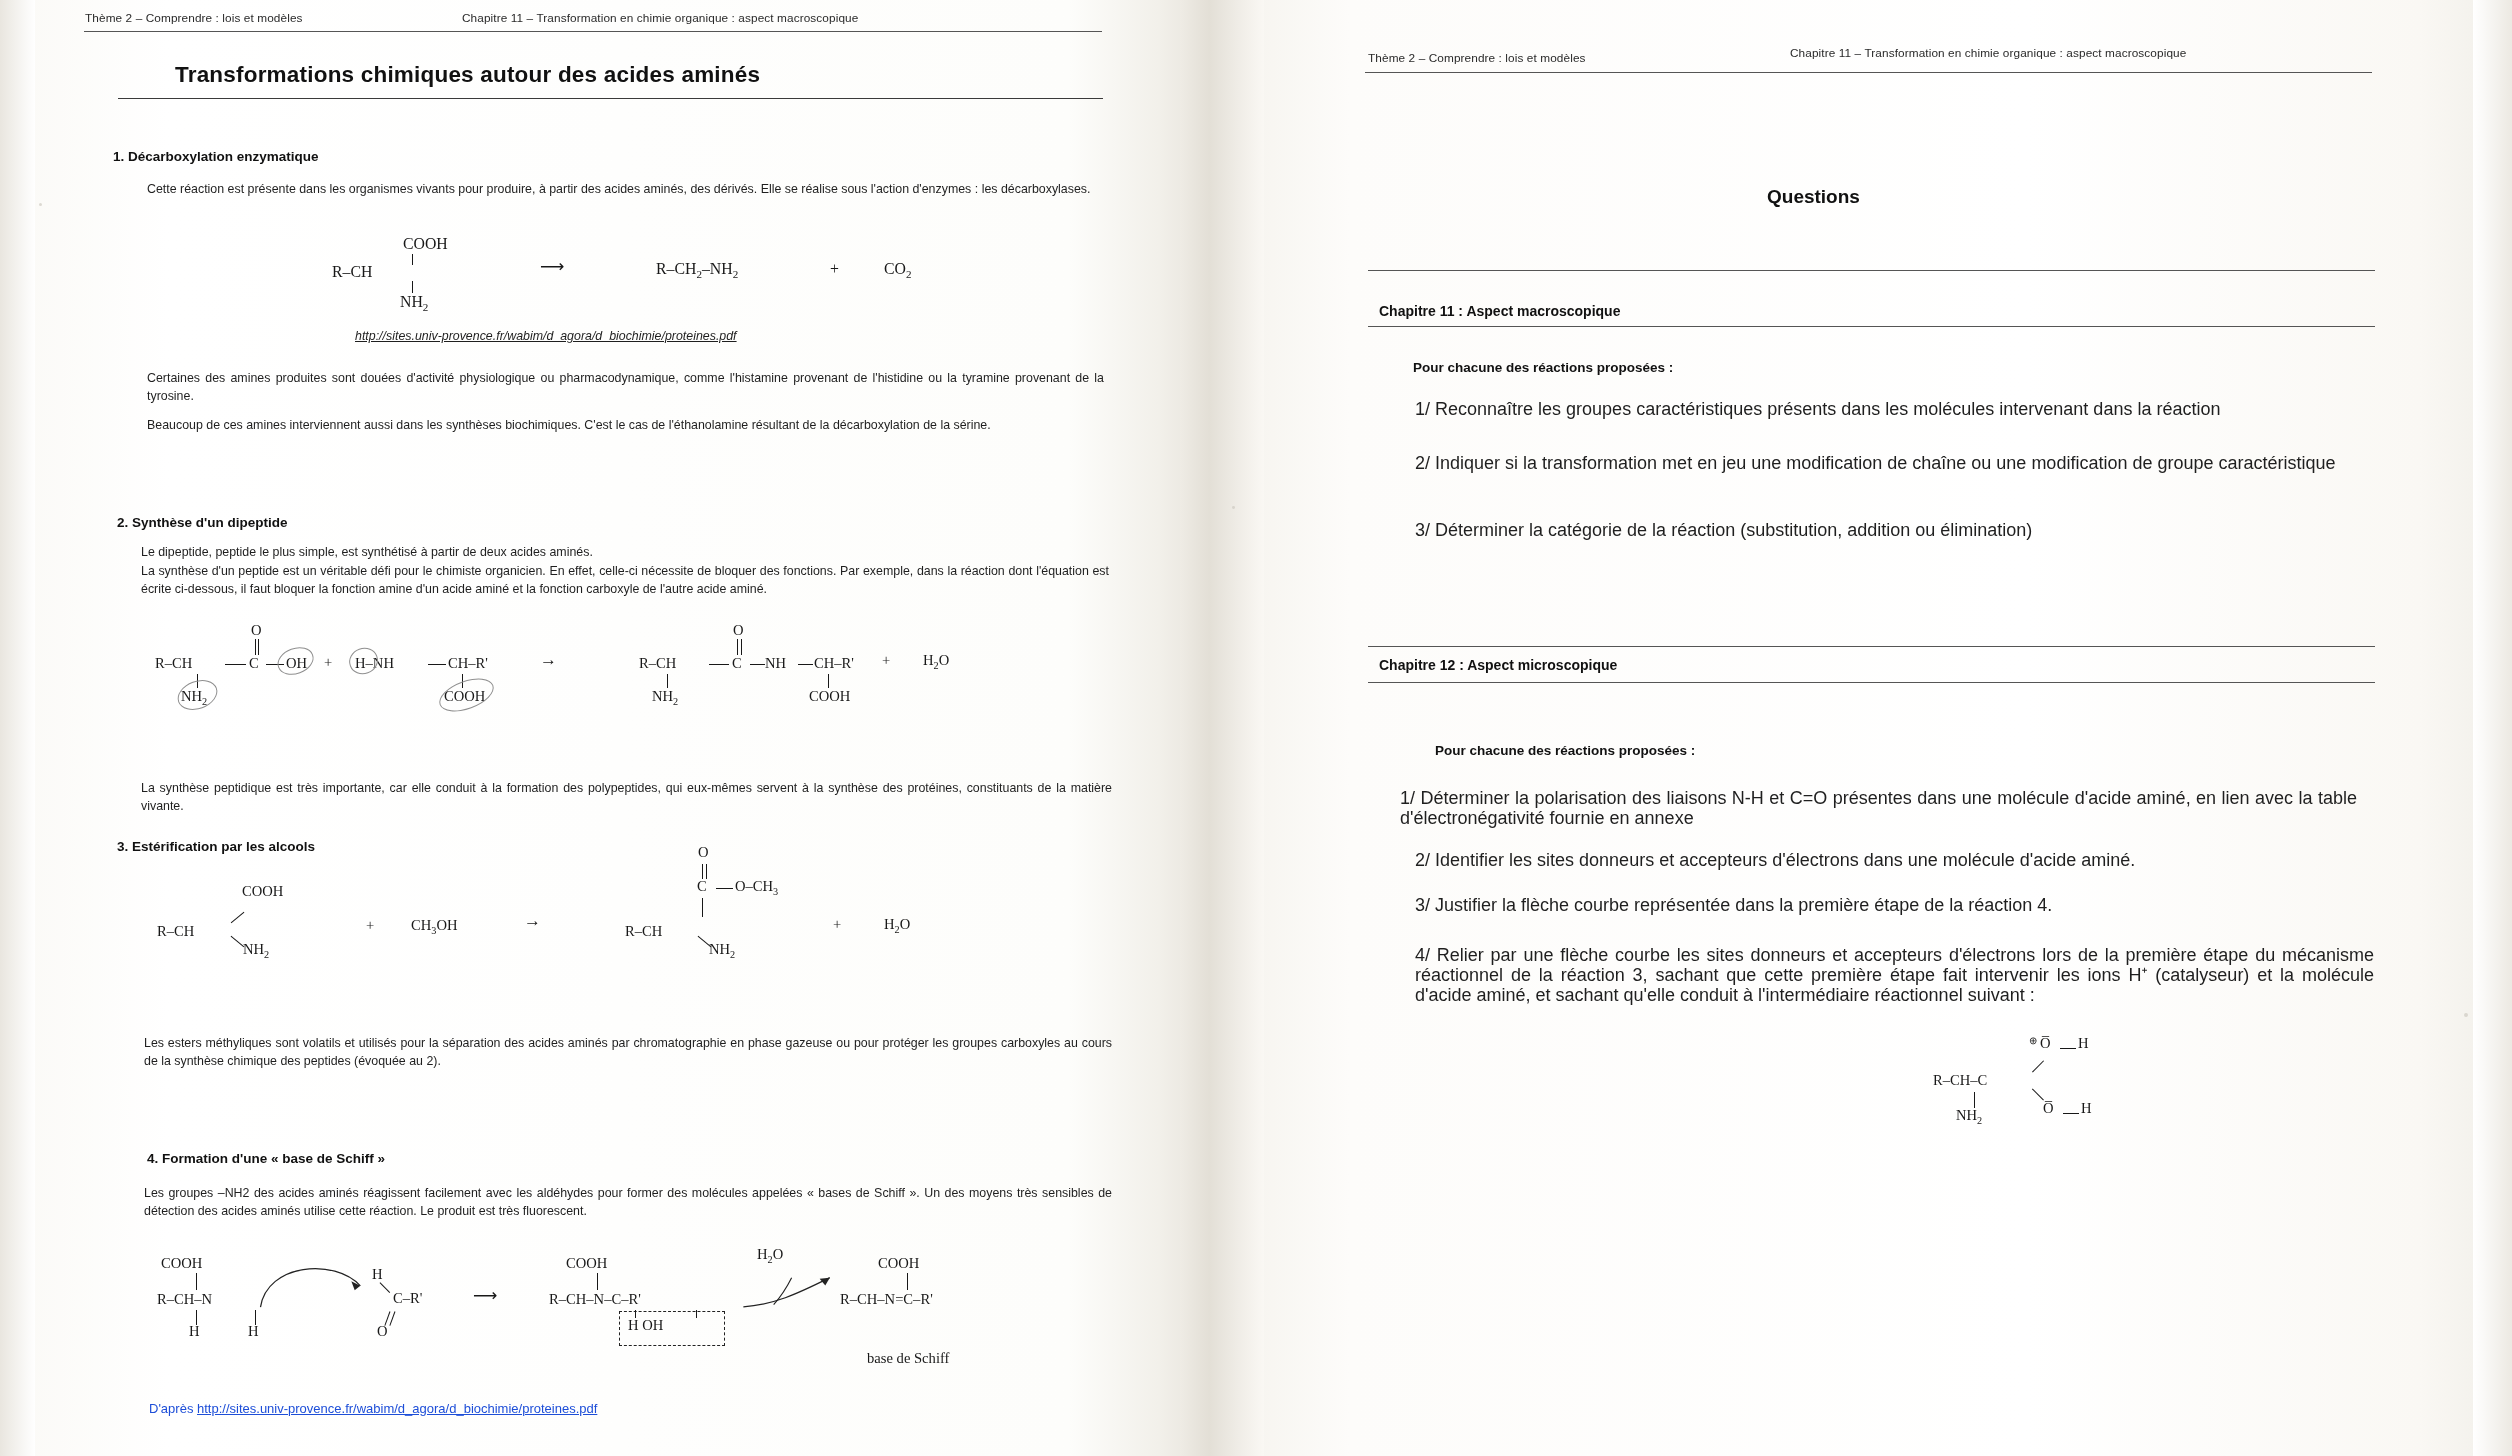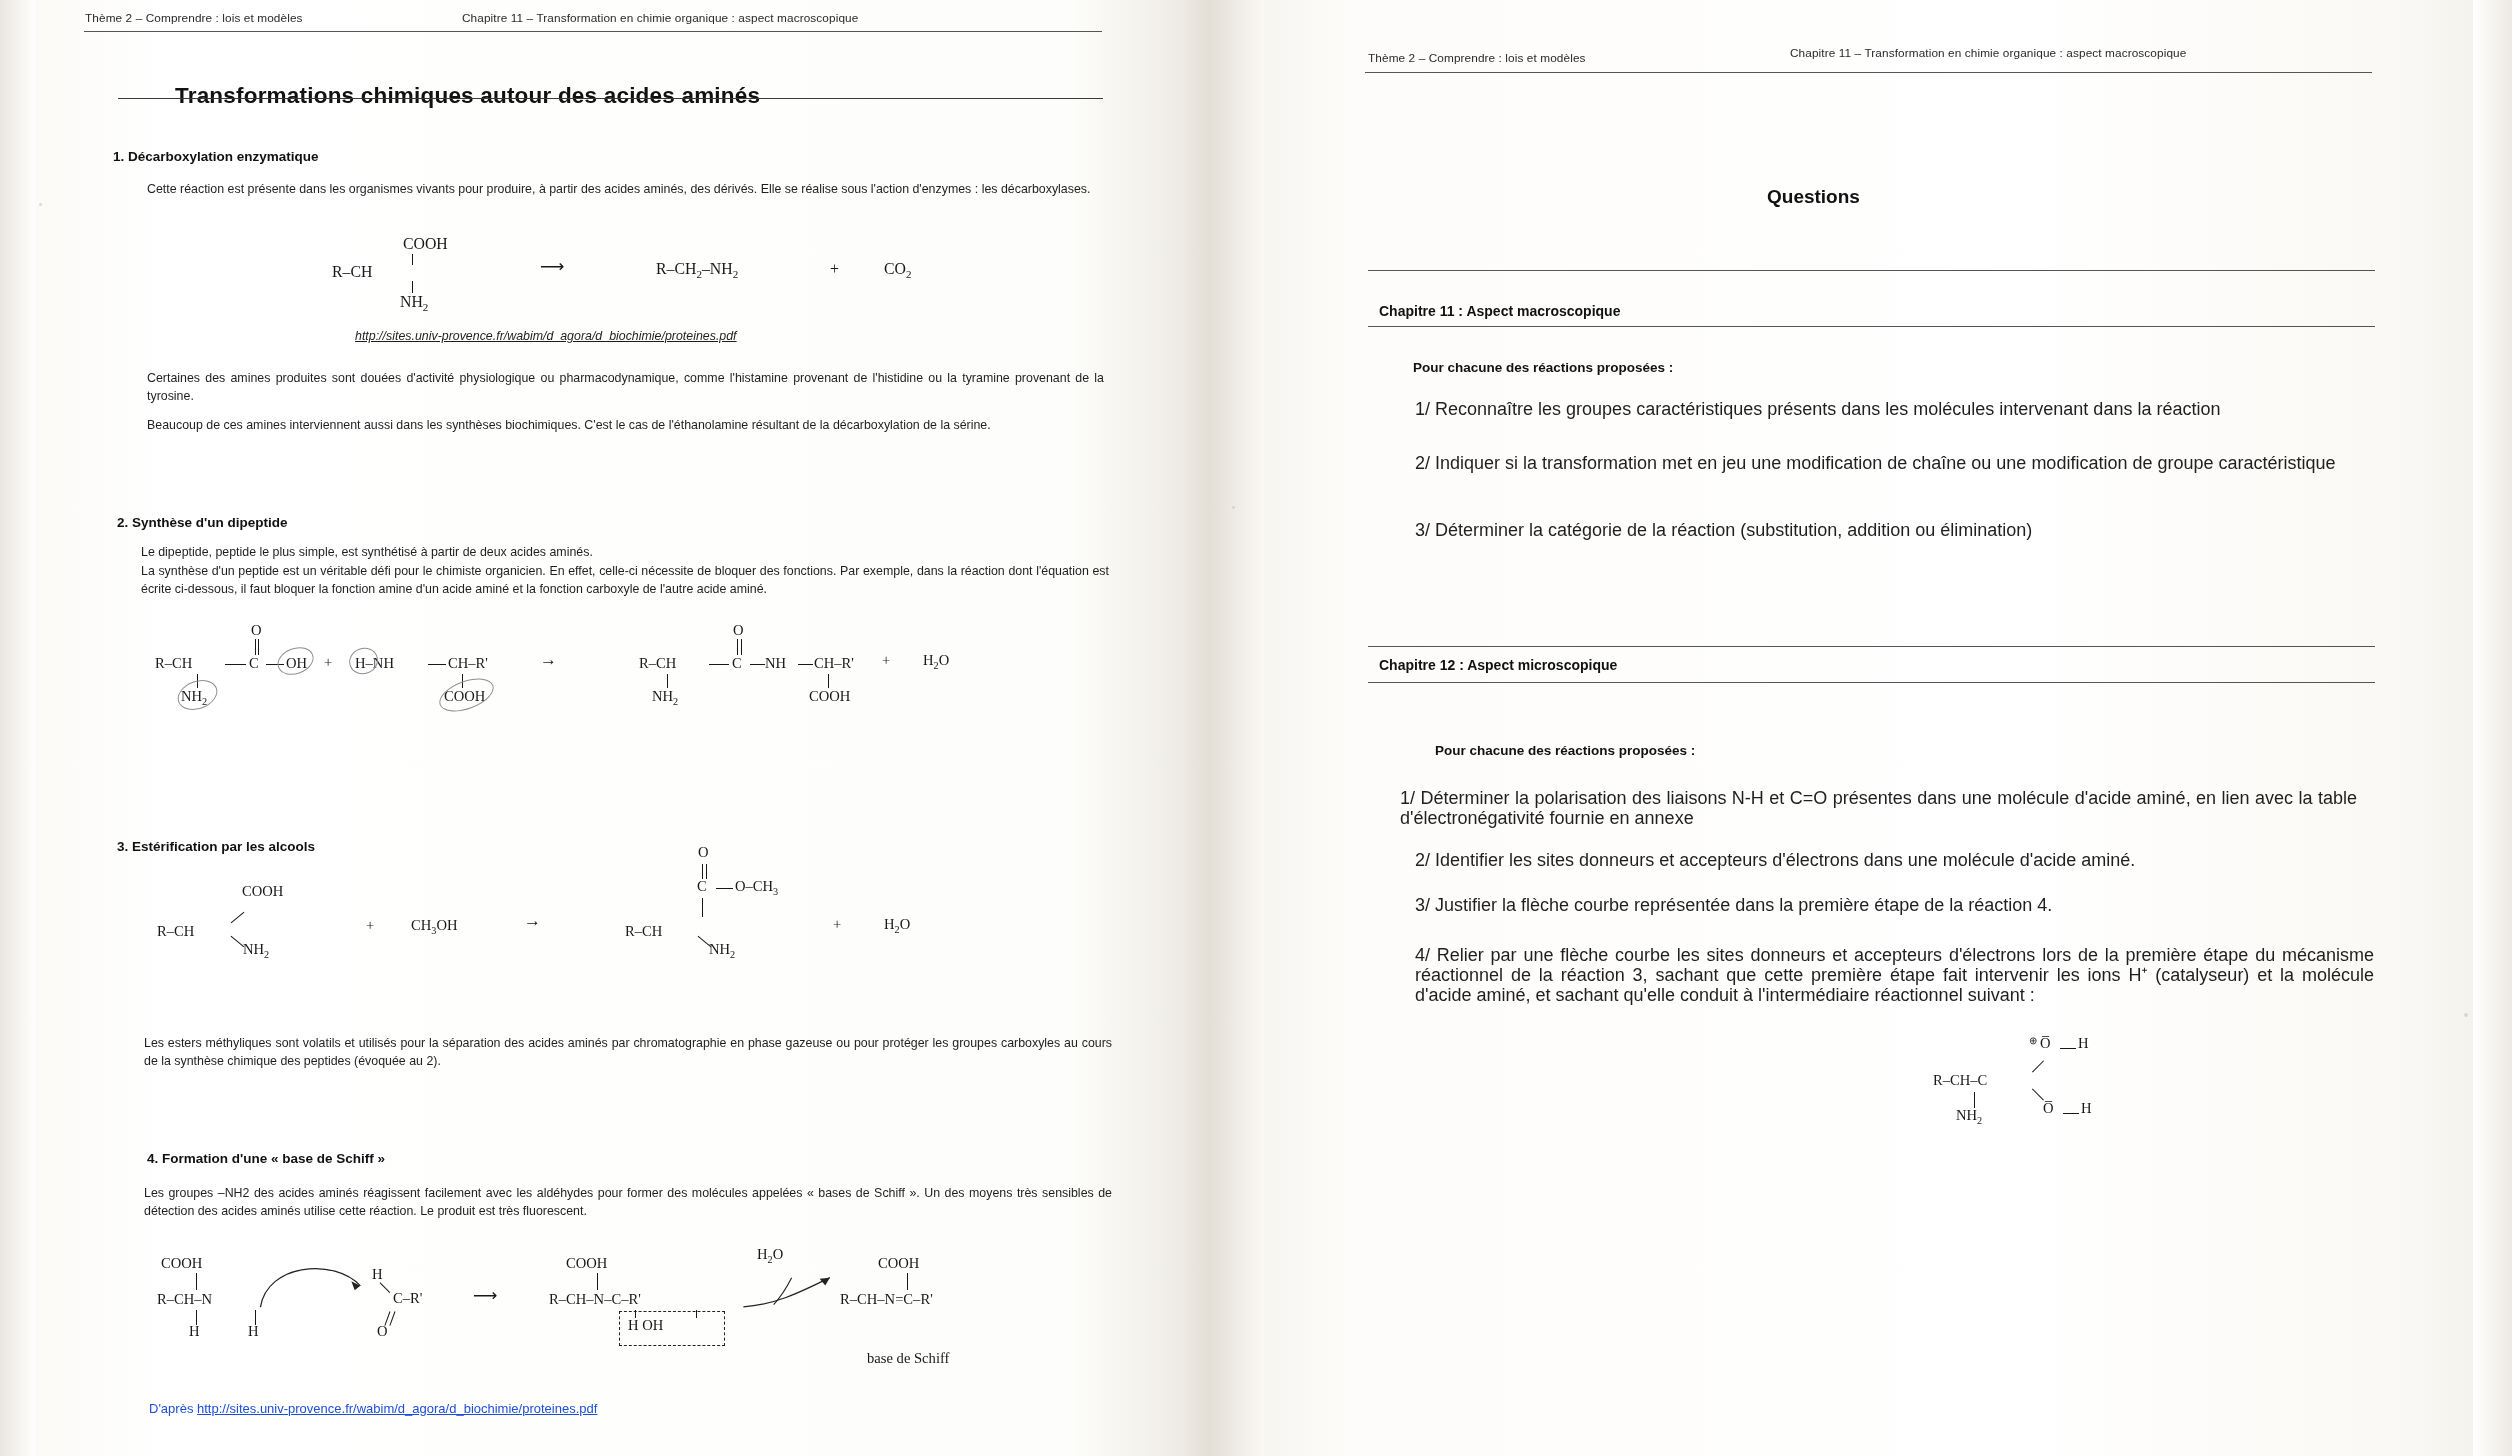--- a/index.html
+++ b/index.html
@@ -51,21 +51,20 @@
   }
   .rule.thick { height: 1.1px; background: #3a3a3a; }
 
   .doc-title {
     position: absolute;
     font-size: 22.5px;
     font-weight: bold;
     color: #111;
     white-space: nowrap;
     letter-spacing: 0.2px;
-    margin-top: 21px;
   }
   .sec-title {
     position: absolute;
     font-size: 13.5px;
     font-weight: bold;
     color: #111;
     white-space: nowrap;
   }
   .para {
     position: absolute;
@@ -274,20 +273,21 @@
   <div class="chem mid" style="left:731px;top:655px;">NH</div>
   <div class="bond-h" style="left:764px;top:664px;width:14.6px;"></div>
   <div class="chem mid" style="left:780px;top:655px;">CH–R'</div>
   <div class="bond-v" style="left:633px;top:674px;height:13.5px;"></div>
   <div class="chem mid" style="left:618px;top:688px;">NH<sub>2</sub></div>
   <div class="bond-v" style="left:794px;top:674px;height:13.5px;"></div>
   <div class="chem mid" style="left:775px;top:688px;">COOH</div>
   <div class="chem mid" style="left:848px;top:652px;">+</div>
   <div class="chem mid" style="left:889px;top:652px;">H<sub>2</sub>O</div>
 
+  <div class="para" style="left:107px;top:779px;width:971px;">La synthèse peptidique est très importante, car elle conduit à la formation des polypeptides, qui eux-mêmes servent à la synthèse des protéines, constituants de la matière vivante.</div>
 
   <div class="sec-title" style="left:83px;top:839px;">
     <span>3.</span>
     <span>Estérification par les alcools</span>
   </div>
 
   <div class="chem mid" style="left:208px;top:883px;">COOH</div>
   <div class="chem mid" style="left:123px;top:923px;">R–CH</div>
   <div class="bond-h" style="left:195px;top:917px;width:17px;transform:rotate(-40deg);"></div>
   <div class="bond-h" style="left:195px;top:941px;width:17px;transform:rotate(40deg);"></div>

